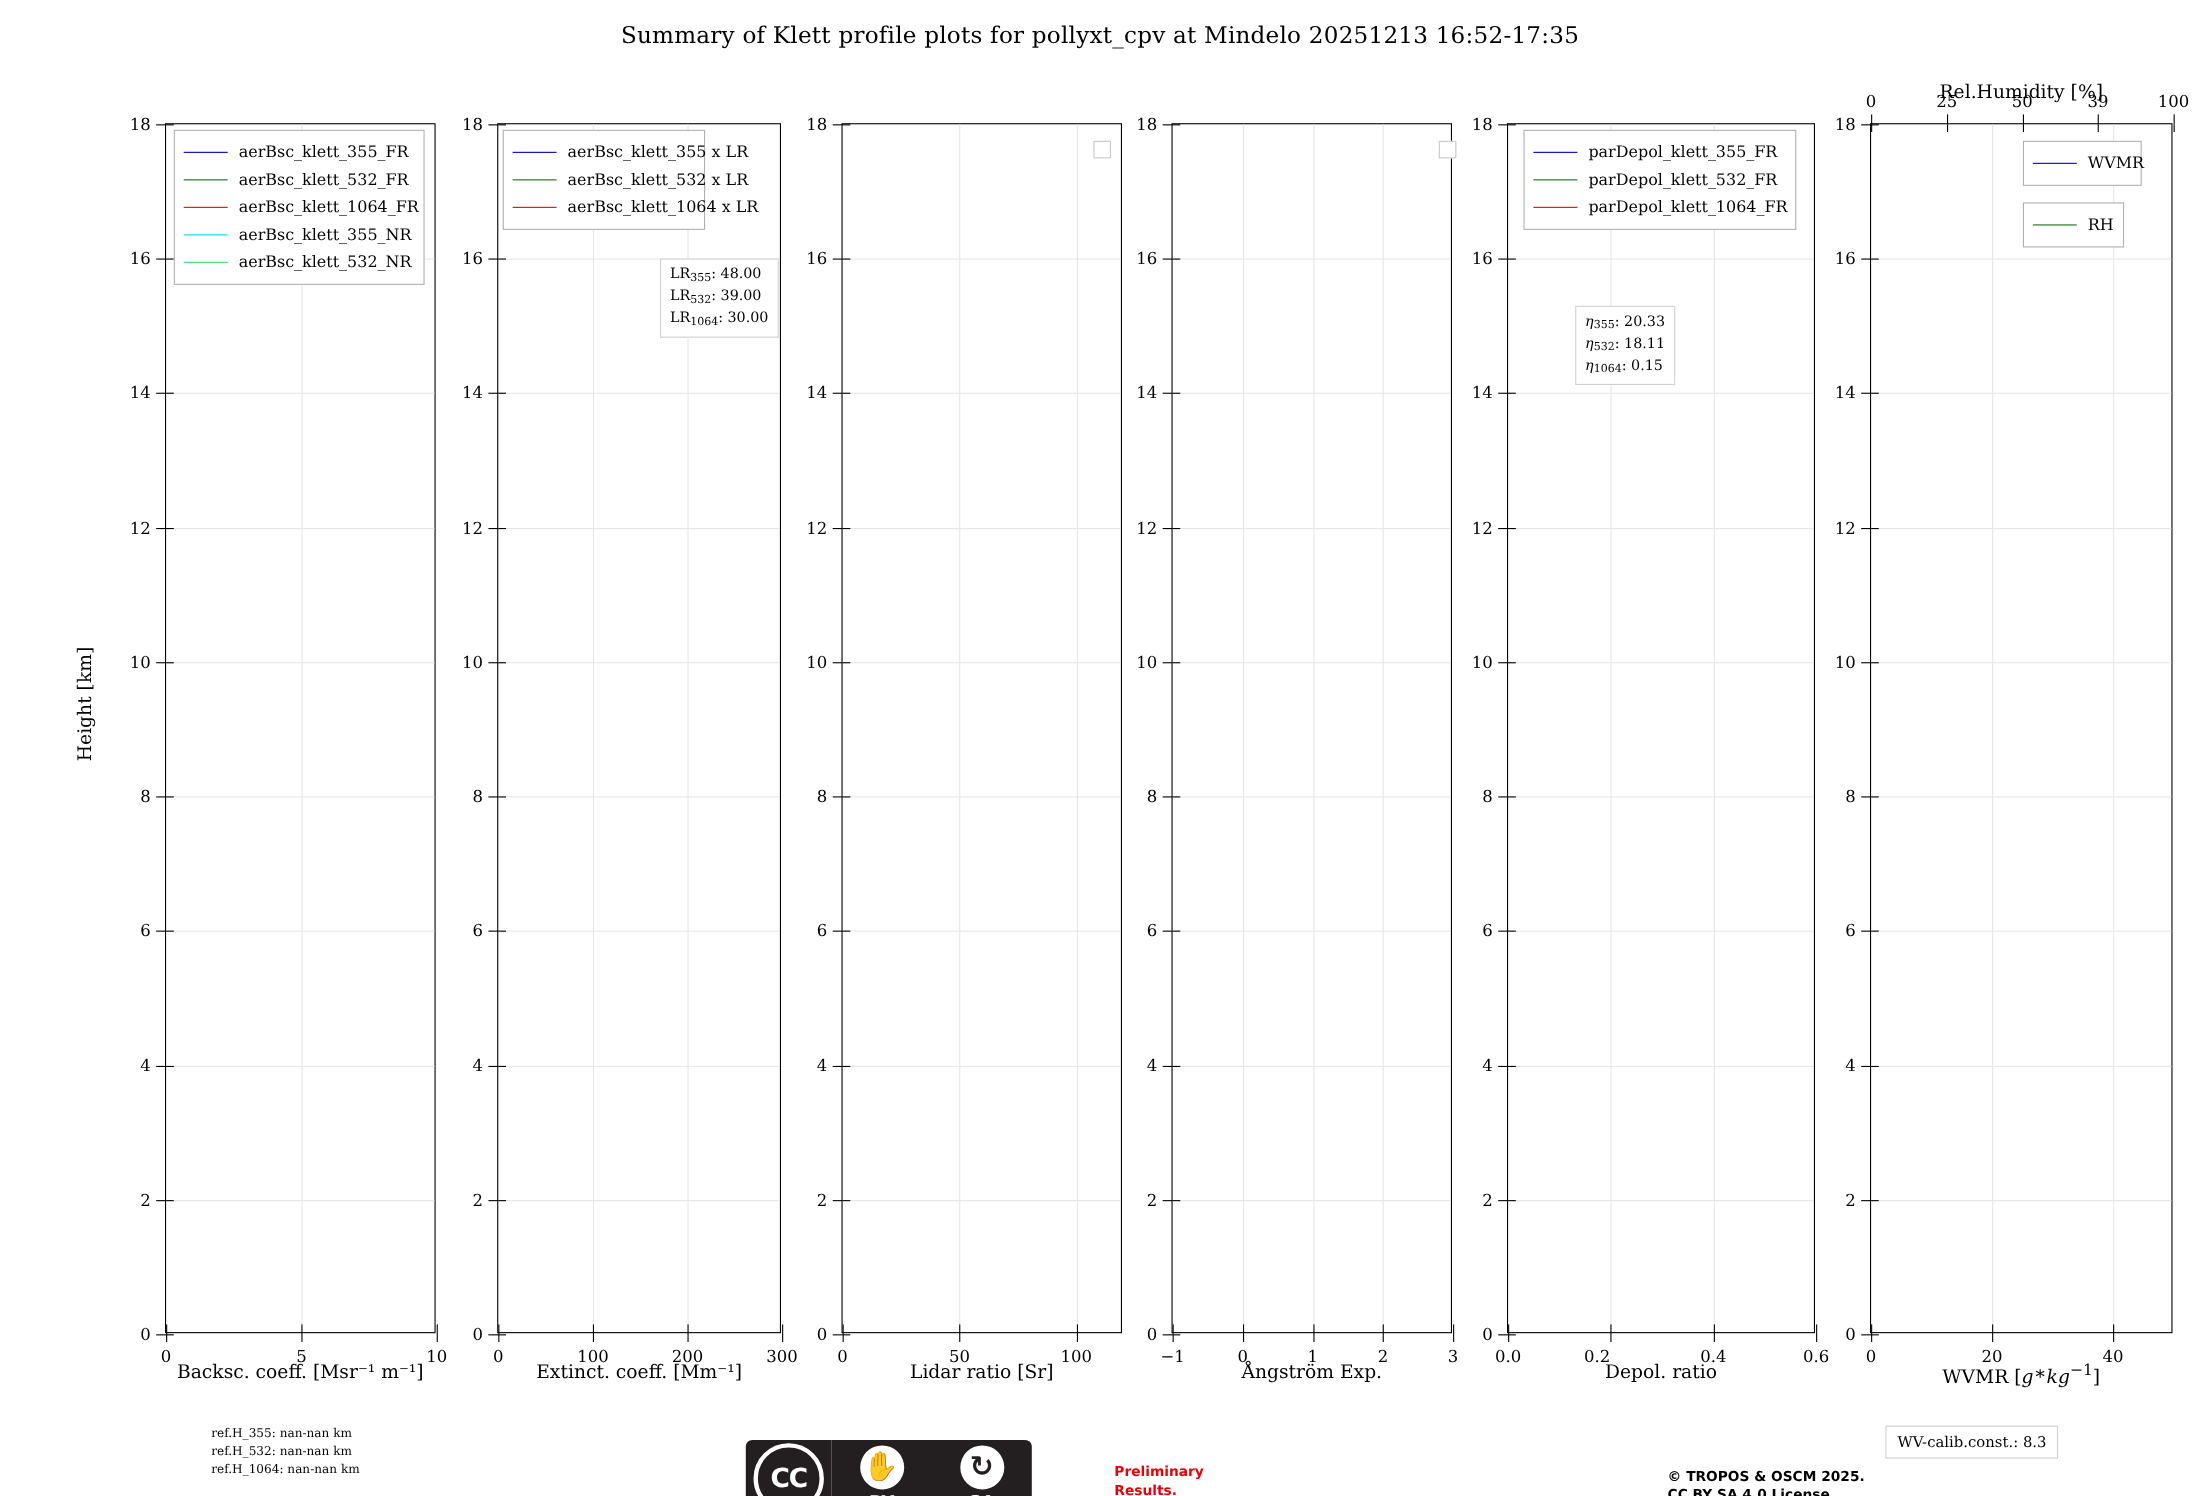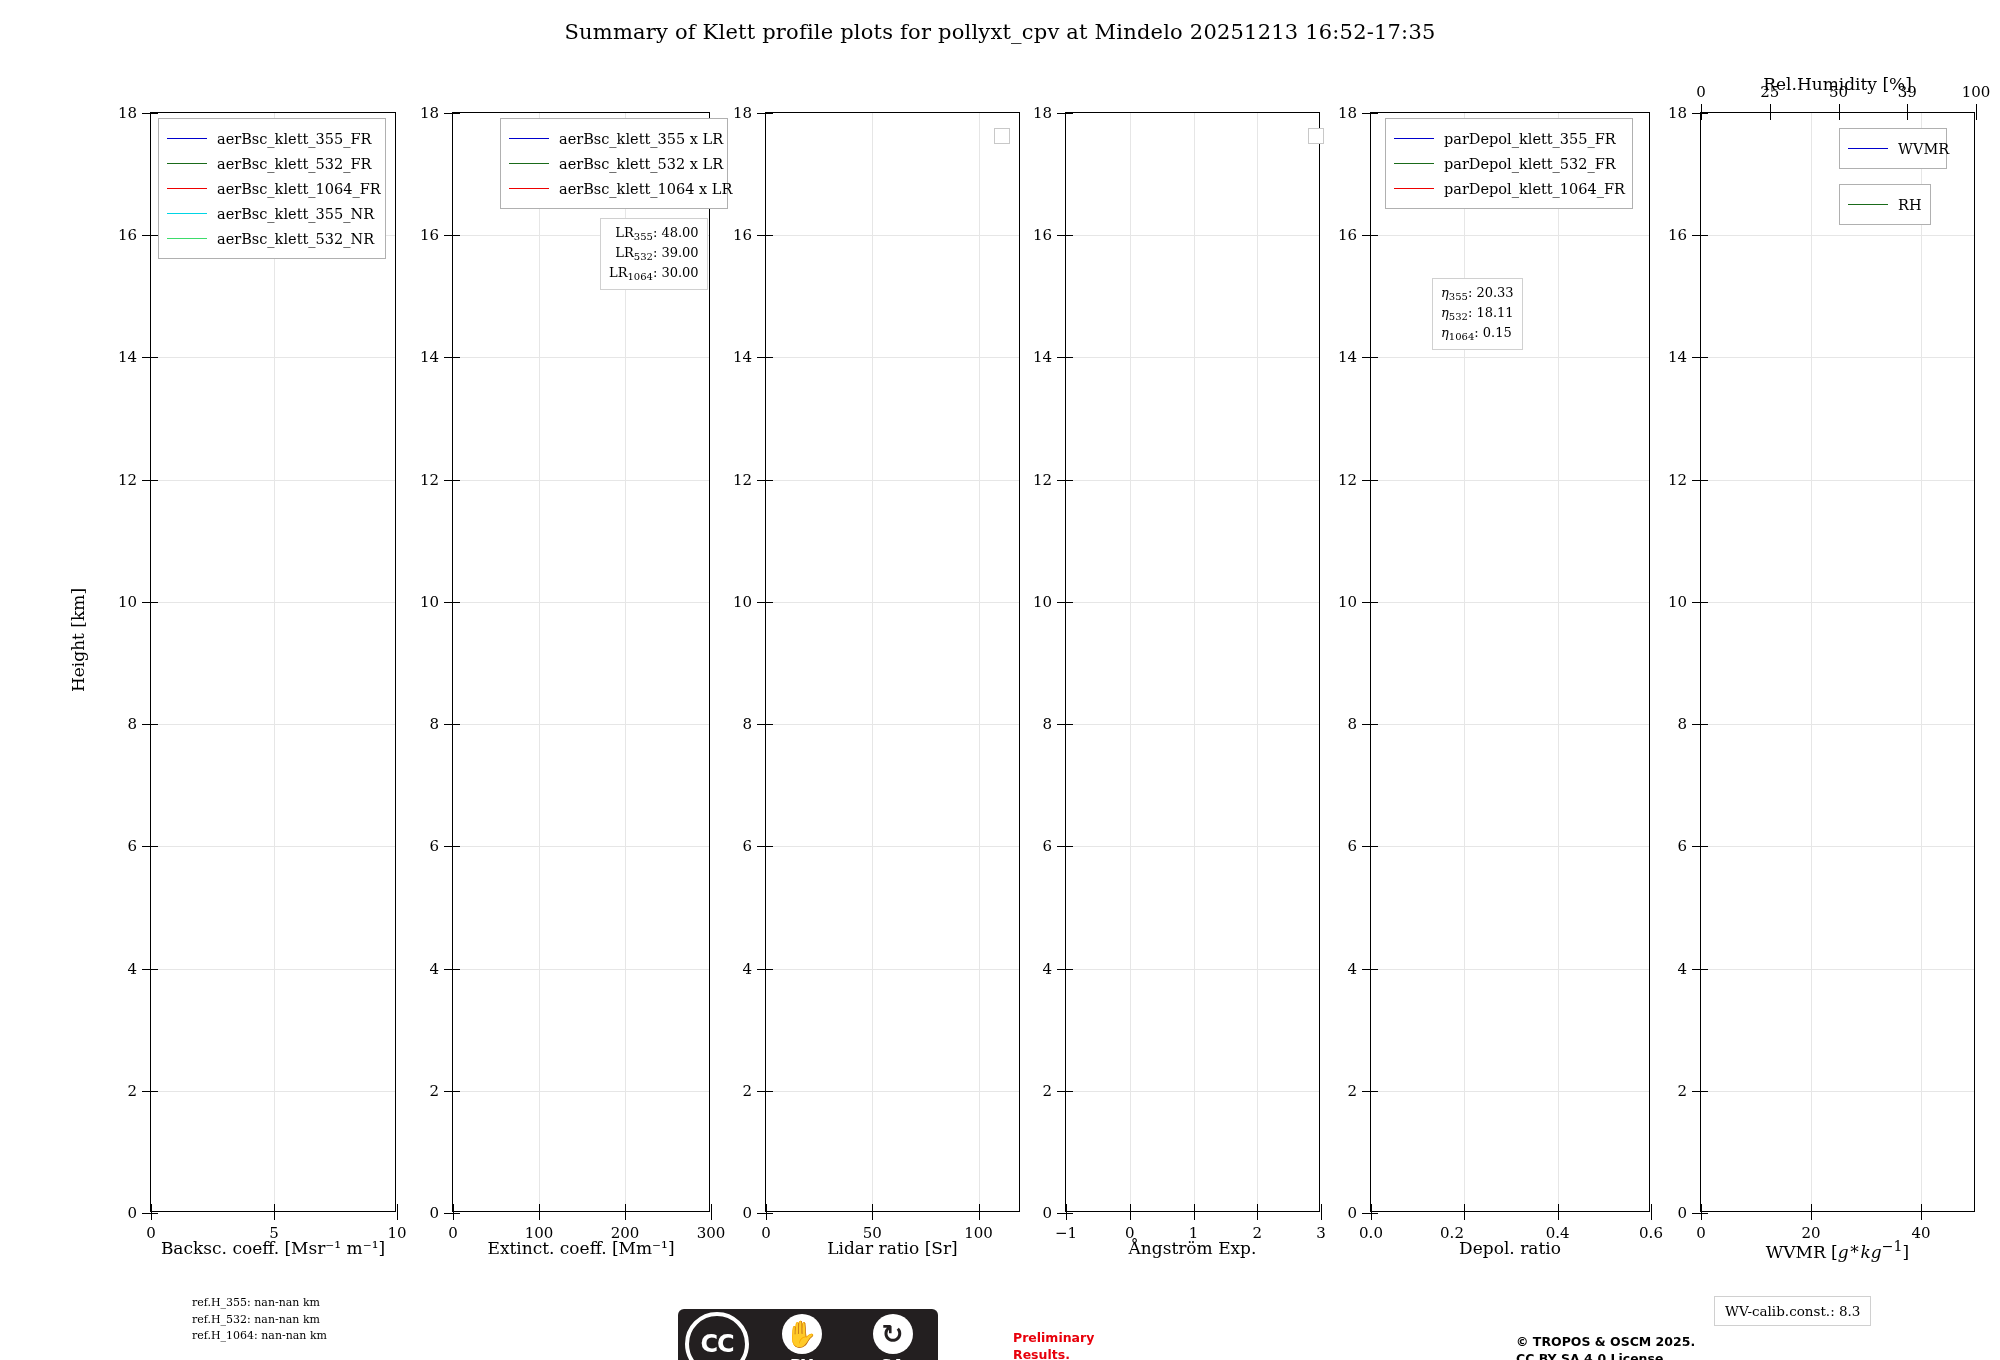--- a/index.html
+++ b/index.html
@@ -489,21 +489,21 @@
     </div>
     <div class="row">
       <span class="swatch" style="border-top-color: rgb(0, 213, 229);"></span>
       <span>aerBsc_klett_355_NR</span>
     </div>
     <div class="row">
       <span class="swatch" style="border-top-color: rgb(61, 220, 107);"></span>
       <span>aerBsc_klett_532_NR</span>
     </div>
   </div>
-<div class="legend" style="left:500px;top:118px;width:228px;">
+<div class="legend" style="left:457px;top:118px;width:184px;">
     <div class="row">
       <span class="swatch" style="border-top-color: rgb(0, 0, 205);"></span>
       <span>aerBsc_klett_355 x LR</span>
     </div>
     <div class="row">
       <span class="swatch" style="border-top-color: rgb(26, 107, 26);"></span>
       <span>aerBsc_klett_532 x LR</span>
     </div>
     <div class="row">
       <span class="swatch" style="border-top-color: rgb(238, 0, 0);"></span>
@@ -533,21 +533,21 @@
 <div class="legend" style="left:1839px;top:184px;width:92px;">
     <div class="row">
       <span class="swatch" style="border-top-color: rgb(26, 107, 26);"></span>
       <span>RH</span>
     </div>
   </div>
 
 <div class="legend-box-empty" style="left:994px;top:128px;"></div>
 <div class="legend-box-empty" style="left:1308px;top:128px;"></div>
 
-<div class="annot" style="left:600px;top:218px;text-align:right;">
+<div class="annot" style="left:600px;top:235px;">
     <div><span>LR</span><span class="sub">355</span><span>: 48.00</span></div>
     <div><span>LR</span><span class="sub">532</span><span>: 39.00</span></div>
     <div><span>LR</span><span class="sub">1064</span><span>: 30.00</span></div>
   </div>
 <div class="annot" style="left:1432px;top:278px;">
     <div><span style="font-style: italic;">η</span><span class="sub">355</span><span>: 20.33</span></div>
     <div><span style="font-style: italic;">η</span><span class="sub">532</span><span>: 18.11</span></div>
     <div><span style="font-style: italic;">η</span><span class="sub">1064</span><span>: 0.15</span></div>
   </div>
 

